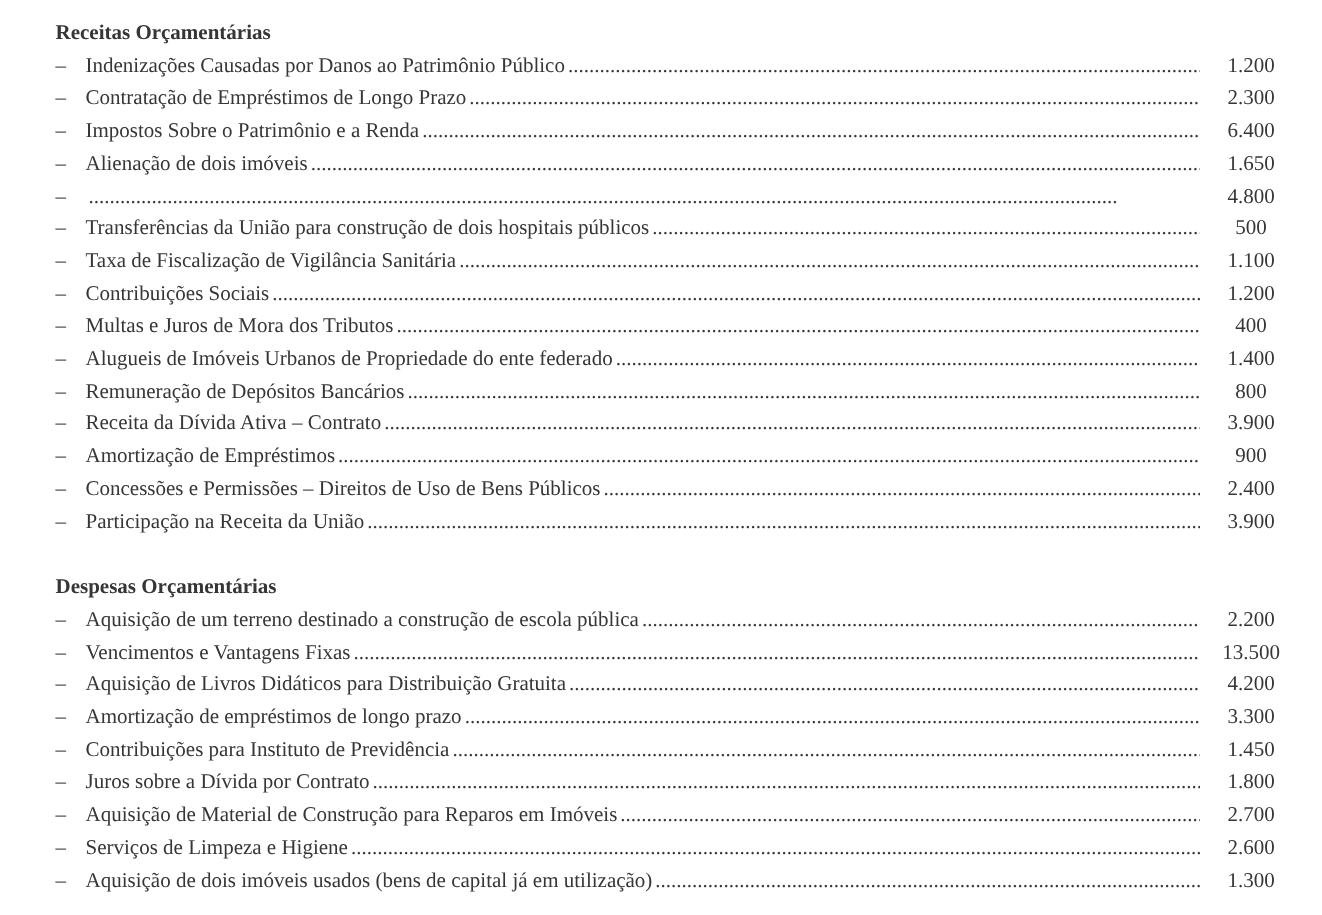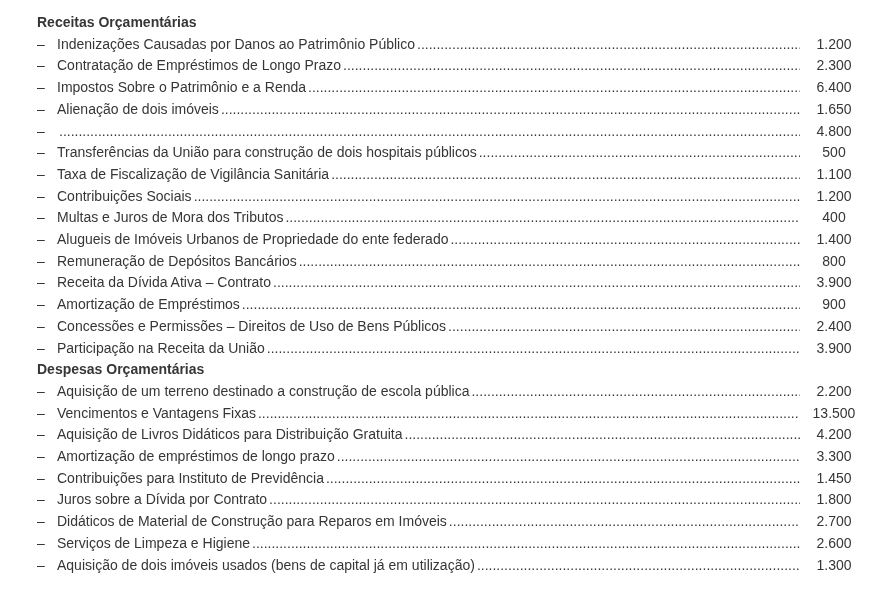--- a/index.html
+++ b/index.html
@@ -12,22 +12,24 @@
     height: 610px;
     overflow: hidden;
     font-family: "Liberation Sans", sans-serif;
     color: #363636;
   }
   .page {
     box-sizing: border-box;
     width: 881px;
     height: 458px;
     padding: 12px 18px 0 37px;
+    font-family: Liberation Serif, serif;
   }
   .section + .section {
+    margin-top: 22px;
   }
   .section-title {
     margin: 0;
     font-size: 14px;
     font-weight: bold;
     line-height: 21.7px;
   }
   .row {
     display: flex;
     align-items: baseline;
@@ -211,21 +213,21 @@
 
   <div class="row">
     <span class="dash">–</span>
     <span class="label">Juros sobre a Dívida por Contrato</span>
     <span class="leader"></span>
     <span class="value">1.800</span>
   </div>
 
   <div class="row">
     <span class="dash">–</span>
-    <span class="label">Didáticos de Material de Construção para Reparos em Imóveis</span>
+    <span class="label">Aquisição de Material de Construção para Reparos em Imóveis</span>
     <span class="leader"></span>
     <span class="value">2.700</span>
   </div>
 
   <div class="row">
     <span class="dash">–</span>
     <span class="label">Serviços de Limpeza e Higiene</span>
     <span class="leader"></span>
     <span class="value">2.600</span>
   </div>

